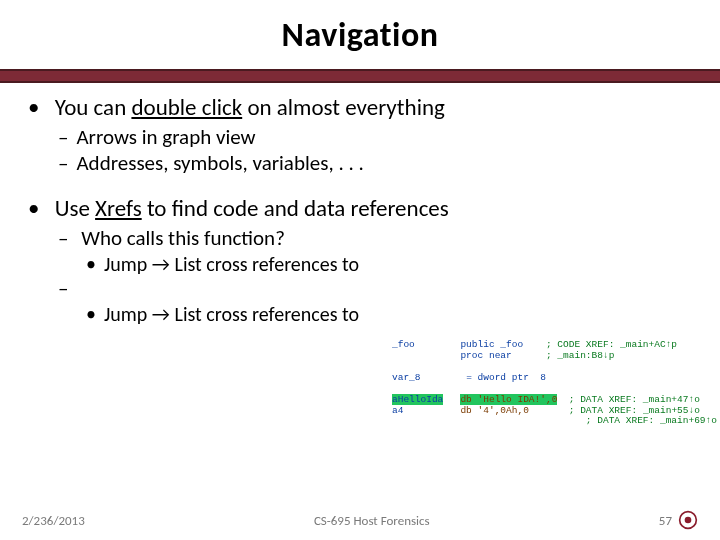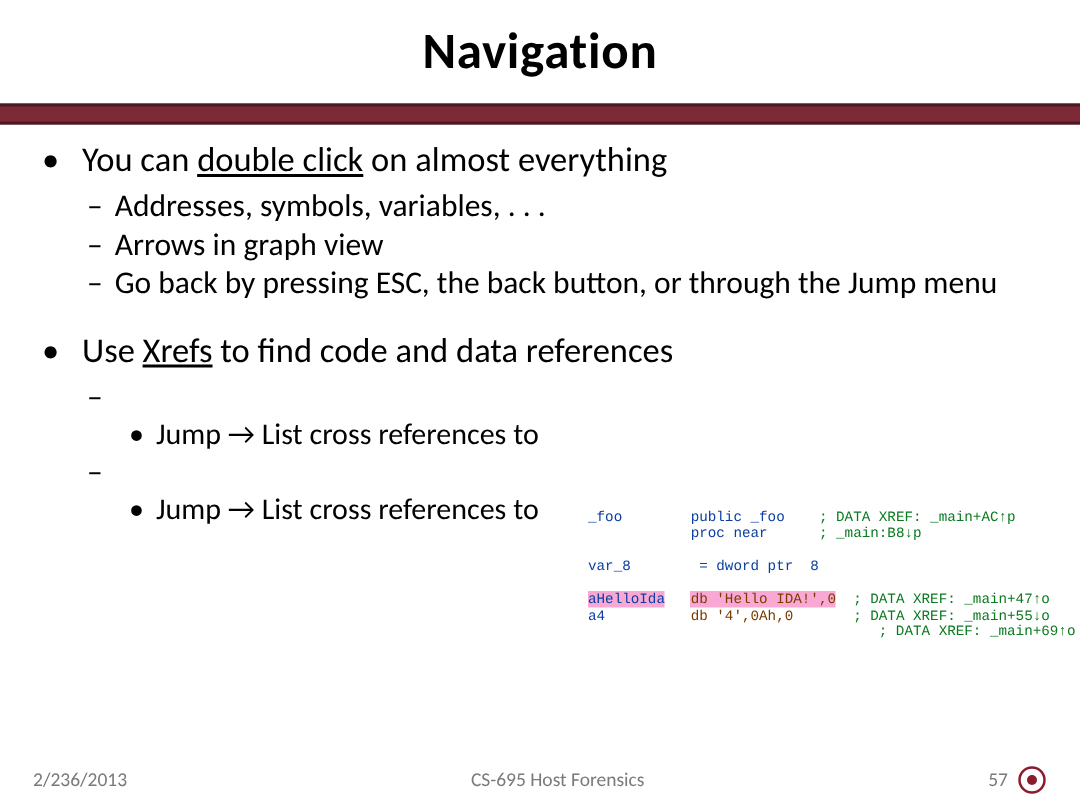--- a/index.html
+++ b/index.html
@@ -107,61 +107,61 @@
     font-family: "Courier New", monospace;
     font-size: 9.5px;
     line-height: 1.15;
     color: #333;
     background: #fff;
     pointer-events: none;
   }
   .code-graphic .blue { color: #0a3ea3; }
   .code-graphic .green { color: #0a7a20; }
   .code-graphic .brown { color: #7a3a00; }
-  .code-graphic .hl { background: #f9a8d4; }
+  .code-graphic .hl { background: #22c55e; }
   .code-graphic .row { white-space: pre; }
 </style>
 </head>
 <body>
 
 <div class="slide">
 
   <div class="title">Navigation</div>
   <div class="divider"></div>
 
   <div class="content">
     <ul class="lvl1">
       <li>
         <span>You can </span><span class="u">double click</span><span> on almost everything</span>
         <ul class="lvl2">
+          <li>Arrows in graph view</li>
           <li>Addresses, symbols, variables, . . .</li>
-          <li>Arrows in graph view</li>
-          <li>Go back by pressing ESC, the back button, or through the Jump menu</li>
         </ul>
       </li>
       <li>
         <span>Use </span><span class="u">Xrefs</span><span> to find code and data references</span>
         <ul class="lvl2">
           <li>
+            <span>Who calls this function?</span>
             <ul class="lvl3">
               <li>Jump → List cross references to</li>
             </ul>
           </li>
           <li>
             <ul class="lvl3">
               <li>Jump → List cross references to</li>
             </ul>
           </li>
         </ul>
       </li>
     </ul>
   </div>
 
   <div class="code-graphic">
-    <div class="row"><span class="blue">_foo</span>        <span class="blue">public _foo</span>    <span class="green">; DATA XREF: _main+AC↑p</span></div>
+    <div class="row"><span class="blue">_foo</span>        <span class="blue">public _foo</span>    <span class="green">; CODE XREF: _main+AC↑p</span></div>
     <div class="row">            <span class="blue">proc near</span>      <span class="green">; _main:B8↓p</span></div>
     <div class="row">&nbsp;</div>
     <div class="row"><span class="blue">var_8</span>        <span class="blue">= dword ptr  8</span></div>
     <div class="row">&nbsp;</div>
     <div class="row"><span class="blue hl">aHelloIda</span>   <span class="brown hl">db 'Hello IDA!',0</span>  <span class="green">; DATA XREF: _main+47↑o</span></div>
     <div class="row"><span class="blue">a4</span>          <span class="brown">db '4',0Ah,0</span>       <span class="green">; DATA XREF: _main+55↓o</span></div>
     <div class="row">                                  <span class="green">; DATA XREF: _main+69↑o</span></div>
   </div>
 
   <div class="footer">

